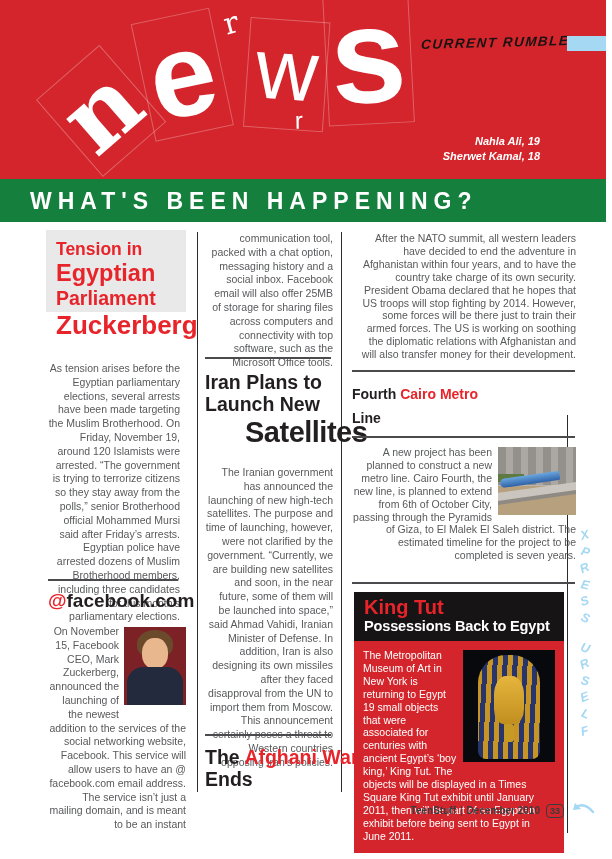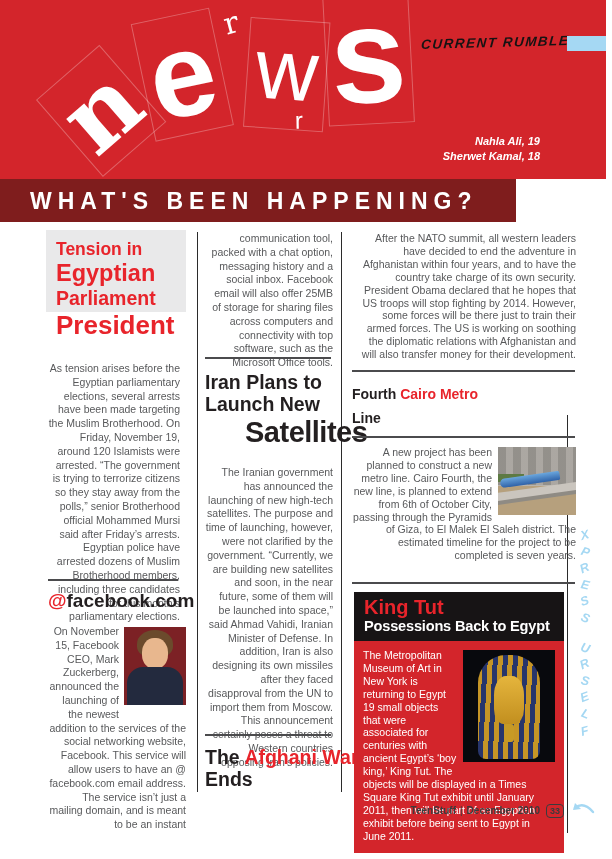--- a/index.html
+++ b/index.html
@@ -15,21 +15,21 @@
   .logo .l-e{left:92px;top:-4px;font-weight:bold;font-size:118px;transform:rotate(-7deg);padding:0 6px;}
   .logo .l-w{left:196px;top:10px;font-size:86px;font-weight:400;transform:rotate(9deg);padding:6px 8px 16px;}
   .logo .l-s{left:276px;top:-16px;font-weight:bold;font-size:136px;transform:rotate(2deg);padding:0 4px;}
   .logo .l-r1{left:178px;top:-6px;font-size:30px;font-family:"DejaVu Serif",serif;transform:rotate(-10deg);}
   .logo .l-r2{left:240px;top:100px;font-size:24px;transform:rotate(4deg);}
   .kicker{position:absolute;left:421px;top:35px;font-size:13.5px;font-weight:900;font-style:italic;
           letter-spacing:1.5px;color:#161313;transform:rotate(-1.5deg) skewX(-6deg);}
   .blue-tab{position:absolute;left:567px;top:36px;width:39px;height:15px;background:#a5d8f3;}
   .authors{position:absolute;left:340px;top:134px;width:200px;text-align:right;color:#ffffff;
            font-weight:bold;font-style:italic;font-size:11px;line-height:14.5px;}
-  .banner{position:absolute;left:0;top:179px;width:516px;height:43px;background:#7f1d1d;}
+  .banner{position:absolute;left:0;top:179px;width:606px;height:43px;background:#15803d;}
   .banner span{position:absolute;left:30px;top:0;line-height:44px;color:#ffffff;font-weight:bold;
                font-size:23px;letter-spacing:6px;white-space:nowrap;}
 
   
   .vdiv{position:absolute;width:1px;background:#2b2b2b;}
   .v1{left:197px;top:232px;height:560px;}
   .v2{left:341px;top:232px;height:560px;}
   .v3{left:567px;top:415px;height:418px;}
   .hrule{position:absolute;height:2px;background:#4b4b4d;}
 
@@ -125,21 +125,21 @@
   </div>
 
   <div class="vdiv v1"></div>
   <div class="vdiv v2"></div>
   <div class="vdiv v3"></div>
 
   <div class="headbox">
     <span class="hl1">Tension in</span>
     <span class="hl2">Egyptian</span>
     <span class="hl3">Parliament</span>
-    <span class="hl4">President</span>
+    <span class="hl4">Zuckerberg</span>
   </div>
   <div class="bt" style="left:48px;top:362px;width:132px;">As tension arises before the Egyptian parliamentary elections, several arrests have been made targeting the Muslim Brotherhood. On Friday, November 19, around 120 Islamists were arrested. “The government is trying to terrorize citizens so they stay away from the polls,” senior Brotherhood official Mohammed Mursi said after Friday’s arrests. Egyptian police have arrested dozens of Muslim Brotherhood members, including three candidates for this month’s parliamentary elections.</div>
   <div class="hrule" style="left:48px;top:579px;width:130px;"></div>
   <div class="h-fb"><span class="at">@</span><span>facebook.com</span></div>
   <div class="bt" style="left:48px;top:625px;width:138px;">
     <span class="photo-zuck">
       <span class="hair"></span>
       <span class="face"></span>
       <span class="hoodie"></span>
     </span><span>On November 15, Facebook CEO, Mark Zuckerberg, announced the launching of the newest addition to the services of the social networking website, Facebook. This service will allow users to have an @ facebook.com email address. The service isn’t just a mailing domain, and is meant to be an instant</span>

